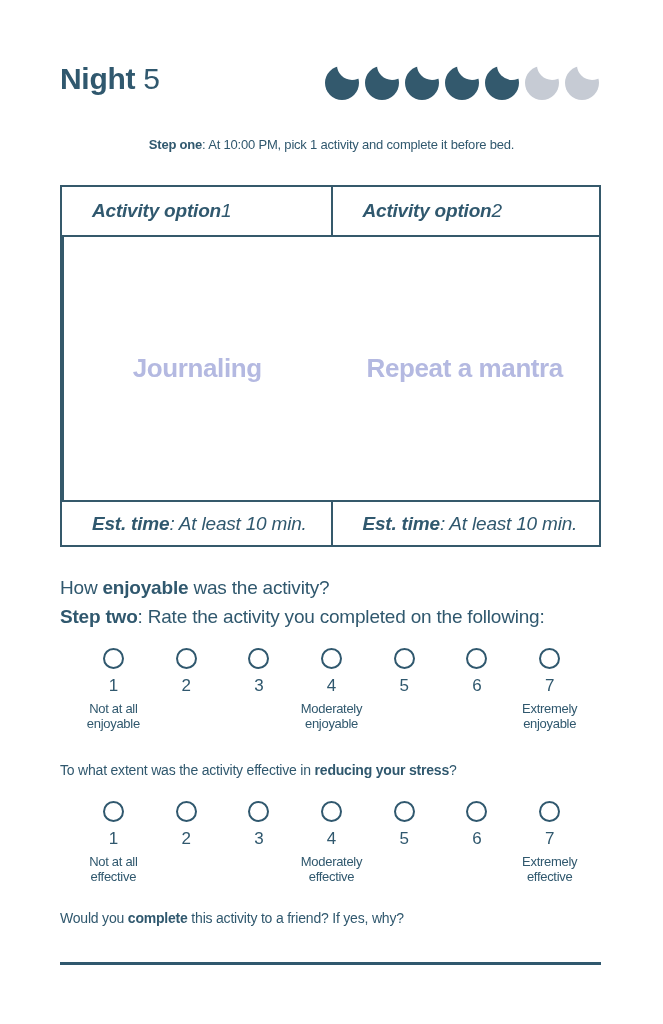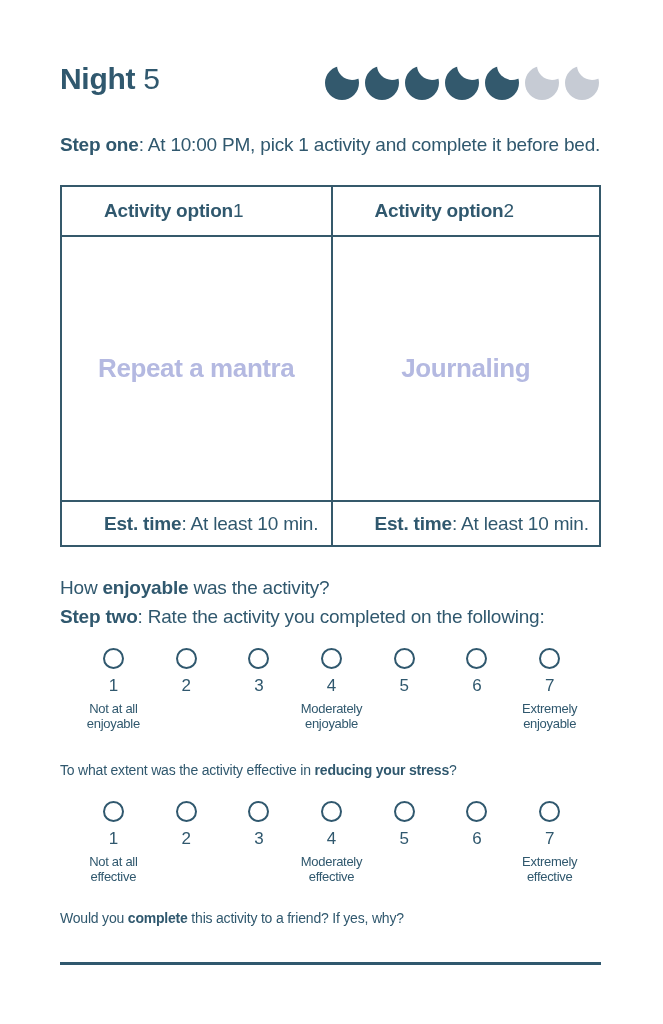--- a/index.html
+++ b/index.html
@@ -14,30 +14,30 @@
   p{margin:0;}
   b{font-weight:700;}
 
   
   .hdr{display:flex;justify-content:space-between;align-items:center;margin:54px 60px 0;height:50px;}
   .title{font-size:30px;font-weight:400;margin:0;letter-spacing:-0.3px;}
   .moons{display:flex;gap:2px;align-items:center;}
   .moons svg{display:block;}
 
   
-  .step{margin:29px 60px 0;font-size:19px;line-height:24px;white-space:nowrap;}
+  .step{margin:29px 60px 0;font-size:13px;line-height:24px;white-space:nowrap;text-align:center;}
 
   
   .table{
     margin:28px 60px 0;width:541px;box-sizing:border-box;
     border:2px solid var(--table-border,#35596b);
     display:grid;grid-template-columns:1fr 1fr;grid-template-rows:48px 265px 45px;
   }
   .cell{display:flex;align-items:center;}
-  .head,.est{padding-left:42px;font-size:19px;}
+  .head,.est{padding-left:30px;font-size:19px;font-style:italic;}
   .lb{border-left:2px solid var(--table-border,#35596b);}
   .bt{border-top:2px solid var(--table-border,#35596b);}
   .bodycell{justify-content:center;font-size:26px;font-weight:700;color:var(--accent,#b4b9e1);letter-spacing:-0.4px;}
 
   
   .steptwo{margin:26px 60px 0;font-size:19px;line-height:29px;white-space:nowrap;}
 
   
   .scale{margin:17px 77px 0;width:509px;}
   .scale2{margin-top:19px;}
@@ -135,22 +135,22 @@
 
   <div class="table">
     <div class="cell head">
         <b>Activity option </b>
         <span>1</span>
       </div>
     <div class="cell head lb">
         <b>Activity option </b>
         <span>2</span>
       </div>
+    <div class="cell bodycell bt lb">Journaling</div>
     <div class="cell bodycell bt">Repeat a mantra</div>
-    <div class="cell bodycell bt lb">Journaling</div>
     <div class="cell est bt">
         <b>Est. time</b>
         <span>: At least 10 min.</span>
       </div>
     <div class="cell est bt lb">
         <b>Est. time</b>
         <span>: At least 10 min.</span>
       </div>
   </div>
 

